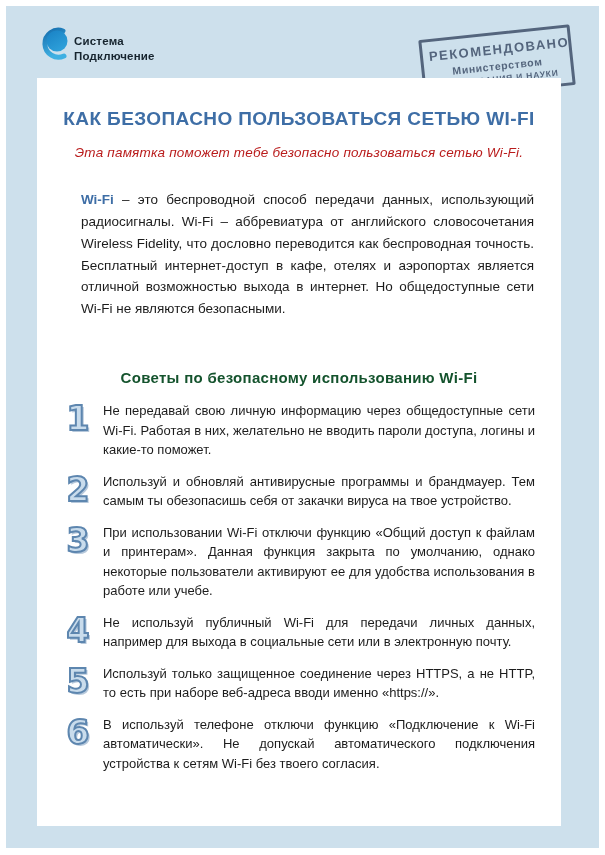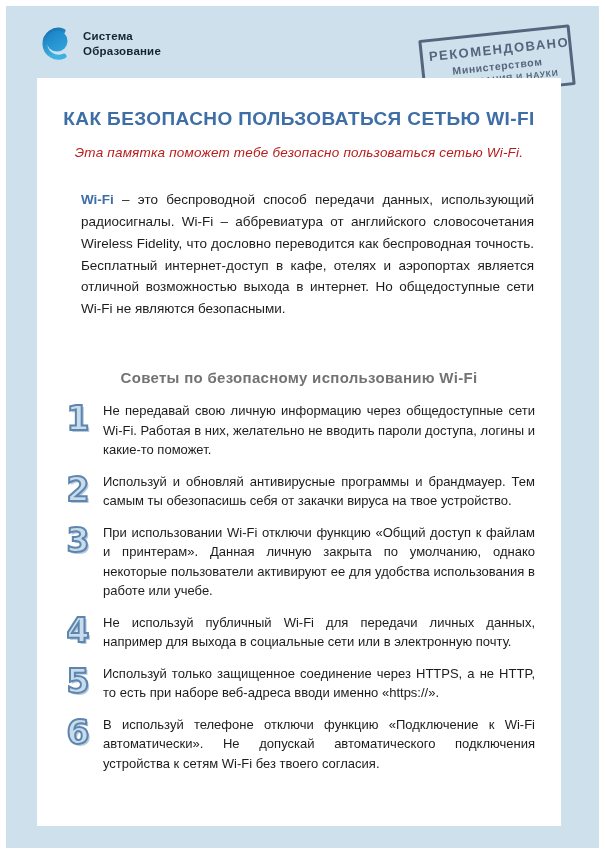--- a/index.html
+++ b/index.html
@@ -12,21 +12,21 @@
   }
   .page { position: absolute; inset: 0; background: #ffffff; }
   .page-bg {
     position: absolute;
     left: 6px; top: 6px; right: 6px; bottom: 7px;
     background: #cde0ec;
   }
   
   .logo {
     position: absolute; left: 36px; top: 24px;
-    display: flex; align-items: center; gap: 9px;
+    display: flex; align-items: flex-end; 
   }
   .logo-icon { width: 38px; height: 40px; }
   .logo-text {
     font-size: 11.5px; font-weight: bold; color: #16242e;
     line-height: 1.3; letter-spacing: 0.2px;
   }
   .stamp {
     position: absolute; right: 32px; top: 32px;
     width: 152px;
     border: 3px solid #4b5c75;
@@ -69,21 +69,21 @@
     line-height: 1.62;
     color: #1c1c1c;
     text-align: justify;
     padding: 0 1px;
     margin-left: 17px;
   }
   .intro .lead { color: #3e6ea6; font-weight: bold; }
   .tips-heading {
     margin-top: 49px;
     text-align: center;
-    color: #737373;
+    color: #14532d;
     font-size: 15px;
     font-weight: bold;
     letter-spacing: 0.3px;
   }
   .tips { margin-top: 15px; display: flex; flex-direction: column; gap: 12px; }
   .tip { display: flex; align-items: flex-start; gap: 10px; }
   .tip-num {
     flex: 0 0 30px;
     width: 30px;
     font-family: "DejaVu Sans", sans-serif;
@@ -119,21 +119,21 @@
         <linearGradient id="ballGrad" x1="0.2" y1="0" x2="0.8" y2="1">
           <stop offset="0" stop-color="#1b84c6"></stop>
           <stop offset="1" stop-color="#2fa3dc"></stop>
         </linearGradient>
       </defs>
       <path d="M 27 7 A 13.5 13.5 0 1 0 28 32" fill="none" stroke="url(#swooshGrad)" stroke-width="5" stroke-linecap="round"></path>
       <circle cx="21" cy="17" r="10.5" fill="url(#ballGrad)"></circle>
     </svg>
     <div class="logo-text">
       <div>Система</div>
-      <div>Образование</div>
+      <div>Подключение</div>
     </div>
   </div>
 
   <div class="stamp">
     <div class="stamp-line1">РЕКОМЕНДОВАНО</div>
     <div class="stamp-line2">Министерством</div>
     <div class="stamp-line3">ОБРАЗОВАНИЯ И НАУКИ</div>
   </div>
 
   <div class="card">
@@ -148,21 +148,21 @@
       <div class="tip">
         <div class="tip-num">1</div>
         <div class="tip-text">Не передавай свою личную информацию через общедоступные сети Wi-Fi. Работая в них, желательно не вводить пароли доступа, логины и какие-то поможет.</div>
       </div>
       <div class="tip">
         <div class="tip-num">2</div>
         <div class="tip-text">Используй и обновляй антивирусные программы и брандмауер. Тем самым ты обезопасишь себя от закачки вируса на твое устройство.</div>
       </div>
       <div class="tip">
         <div class="tip-num">3</div>
-        <div class="tip-text">При использовании Wi-Fi отключи функцию «Общий доступ к файлам и принтерам». Данная личную закрыта по умолчанию, однако некоторые пользователи активируют ее для удобства использования в работе или учебе.</div>
+        <div class="tip-text">При использовании Wi-Fi отключи функцию «Общий доступ к файлам и принтерам». Данная функция закрыта по умолчанию, однако некоторые пользователи активируют ее для удобства использования в работе или учебе.</div>
       </div>
       <div class="tip">
         <div class="tip-num">4</div>
         <div class="tip-text">Не используй публичный Wi-Fi для передачи личных данных, например для выхода в социальные сети или в электронную почту.</div>
       </div>
       <div class="tip">
         <div class="tip-num">5</div>
         <div class="tip-text">Используй только защищенное соединение через HTTPS, а не HTTP, то есть при наборе веб-адреса вводи именно «https://».</div>
       </div>
       <div class="tip">

